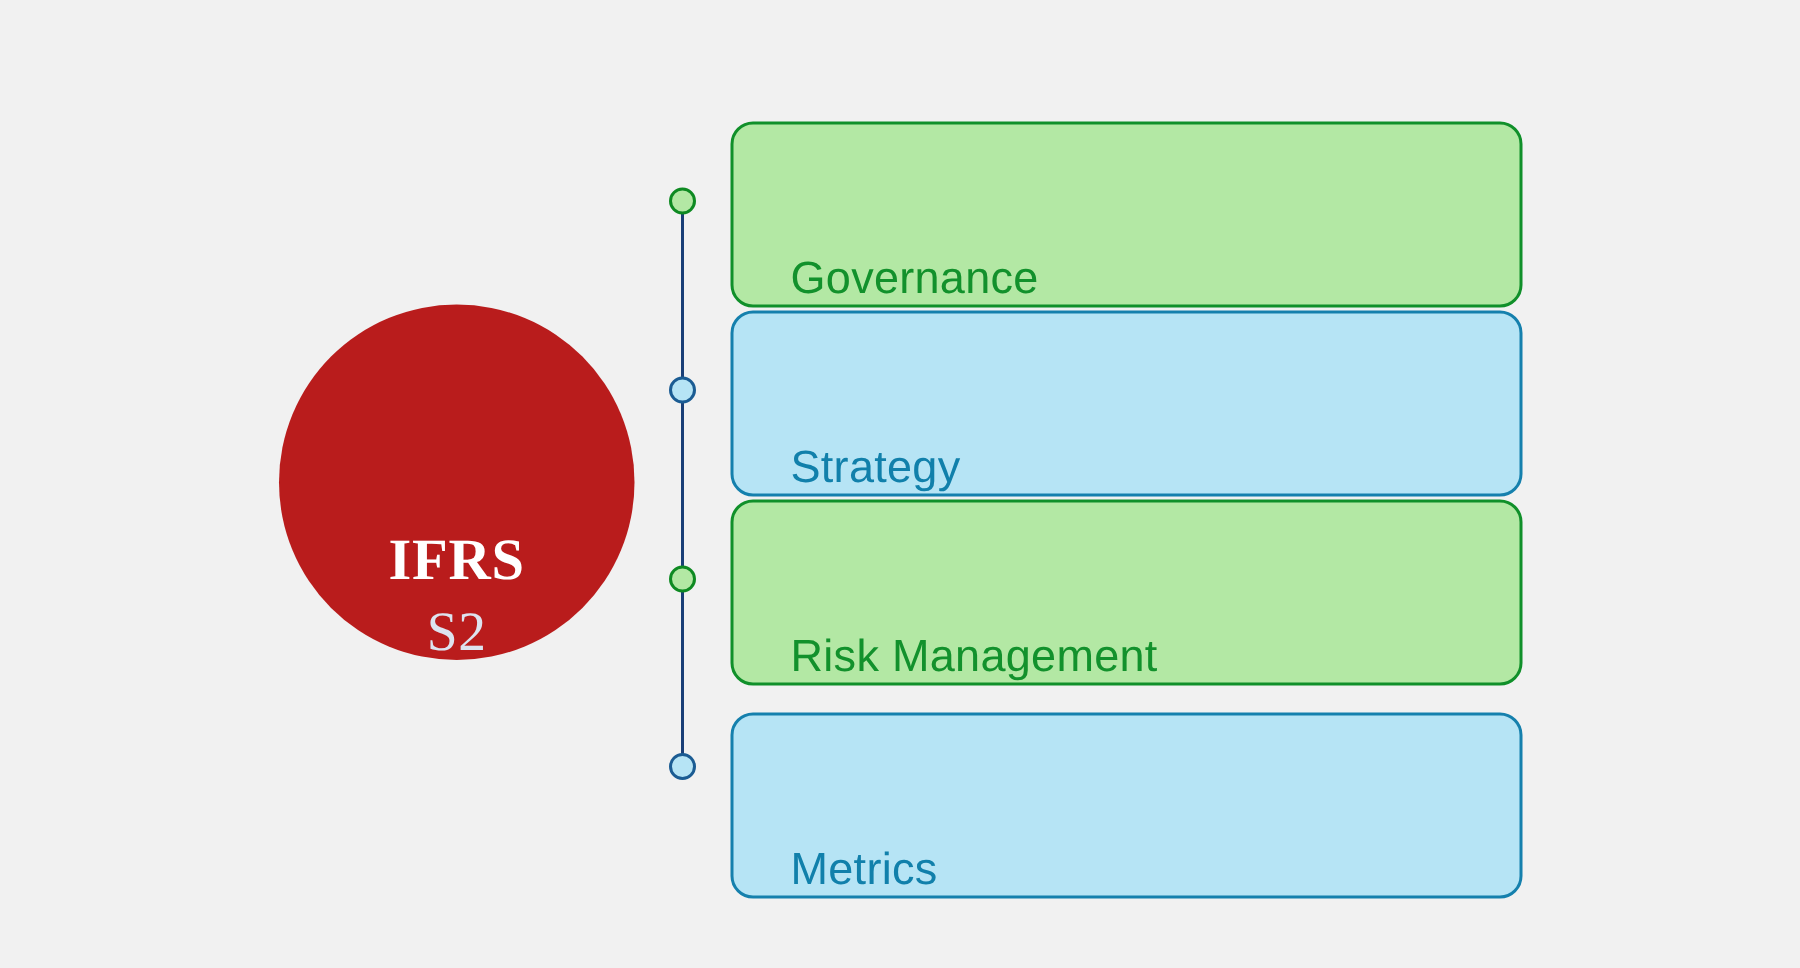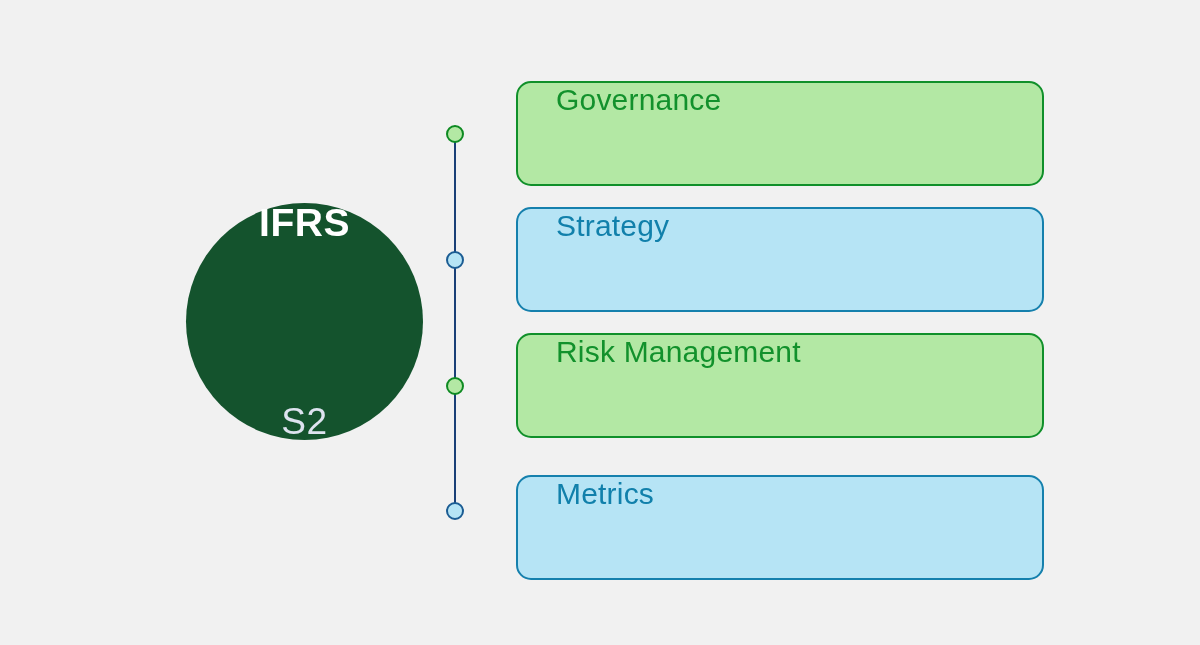--- a/index.html
+++ b/index.html
@@ -23,26 +23,27 @@
   }
 
   
   .hub {
     position: absolute;
     left: 186px;
     top: 203px;
     width: 237px;
     height: 237px;
     border-radius: 50%;
-    background: #14532d;
+    background: #b91c1c;
     display: flex;
     flex-direction: column;
     align-items: center;
-    justify-content: space-between;
+    justify-content: flex-end;
     line-height: 1;
+    font-family: Liberation Serif, serif;
   }
   .hub-line-1 {
     font-size: 39px;
     font-weight: bold;
     color: #ffffff;
     letter-spacing: 0.5px;
     margin-bottom: 10px;
   }
   .hub-line-2 {
     font-size: 37px;
@@ -78,28 +79,27 @@
   .node-dot.blue {
     border-color: #1b5c93;
     background: #b6e4f5;
   }
 
   
   .pillar {
     position: absolute;
     left: 487px;
     width: 528px;
-    height: 105px;
+    height: 124px;
     box-sizing: border-box;
     border-radius: 15px;
     border-width: 2px;
     border-style: solid;
     display: flex;
-    align-items: flex-start;
-    margin-left: 29px;
+    align-items: flex-end;
   }
   .pillar-label {
     padding-left: 38px;
     font-size: 30px;
     font-weight: normal;
     letter-spacing: 0.2px;
   }
   .pillar.green {
     background: #b3e8a4;
     border-color: #10902a;

